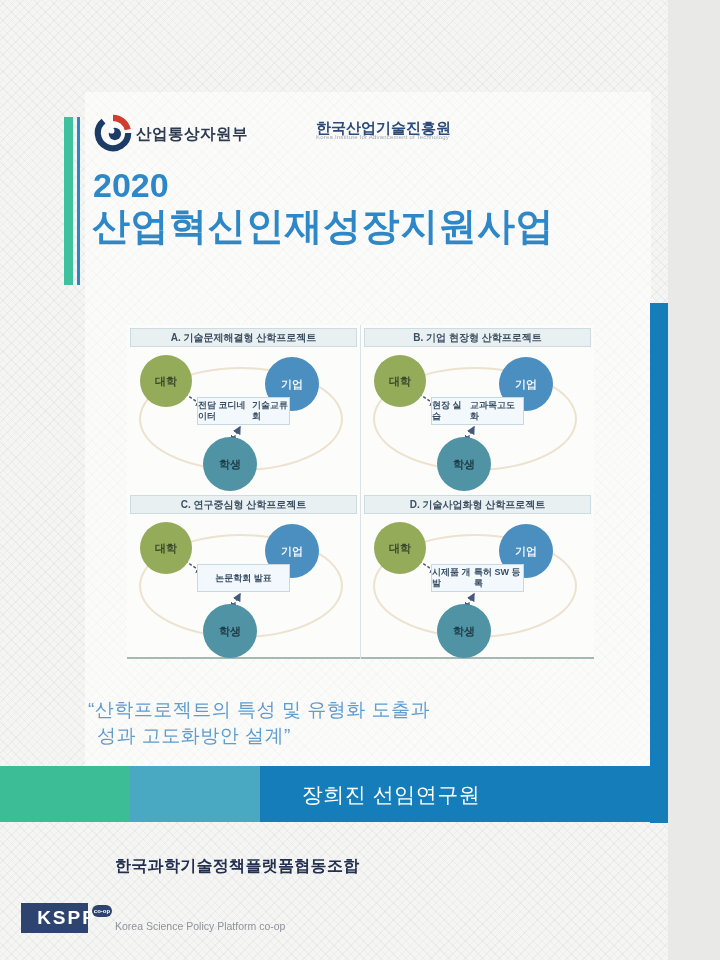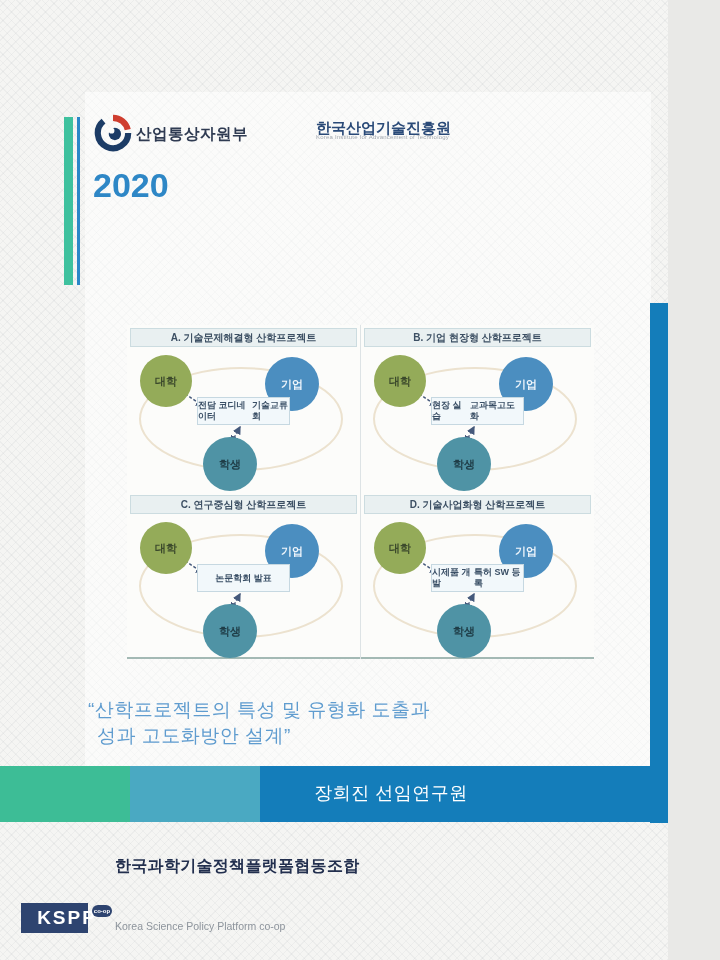--- a/index.html
+++ b/index.html
@@ -64,21 +64,21 @@
 
   
   .quote-line1 { left:88px; top:697px; font-size:19px; color:#5f9ccf; letter-spacing:0.5px; }
   .quote-line2 { left:97px; top:723px; font-size:19px; color:#5f9ccf; letter-spacing:0.5px; }
 
   
   .banner-green { left:0; top:766px; width:130px; height:56px; background:#3dbd96; }
   .banner-teal  { left:130px; top:766px; width:130px; height:56px; background:#4aa9c2; }
   .banner-blue  { left:260px; top:766px; width:422px; height:56px; background:#147dba; }
   .banner-author { left:260px; top:781px; width:262px; text-align:center;
-    font-size:18px; color:#ffffff; letter-spacing:0.5px; }
+    font-size:21px; color:#ffffff; letter-spacing:0.5px; }
 
   
   .kspp-box { left:21px; top:903px; width:67px; height:30px; background:#2e4470;
     display:flex; align-items:center; justify-content:center;padding-left:25px; }
   .kspp-text { color:#ffffff; font-size:19px; font-weight:800; letter-spacing:2px; }
   .coop-mark { left:92px; top:905px; width:20px; height:12px; background:#2e4470;
     border-radius:7px; color:#ffffff; font-size:6px; font-weight:bold;
     display:flex; align-items:center; justify-content:center; }
   .org-ko { left:115px; top:856px; font-size:16px; font-weight:700; color:#222f4e; letter-spacing:0.3px; }
   .org-en { left:115px; top:920px; font-size:10.5px; color:#8d949c; }
@@ -109,20 +109,21 @@
   </svg>
   <div class="abs motie-name">산업통상자원부</div>
 
   <div class="abs kiat-name-ko">한국산업기술진흥원</div>
   <div class="abs kiat-name-en">Korea Institute for Advancement of Technology</div>
 
   <div class="abs bar-teal"></div>
   <div class="abs bar-blue-thin"></div>
 
   <div class="abs title-year">2020</div>
+  <div class="abs title-line1">산업혁신인재성장지원사업</div>
 
   <div class="abs bar-right"></div>
 
   <div class="abs diagram-card">
     <div class="abs card-divider"></div>
 
     <div class="panel p-a">
       <div class="panel-header">A. 기술문제해결형 산학프로젝트</div>
       <div class="ellipse"></div>
       <svg class="arrows" viewBox="0 0 233 167">

